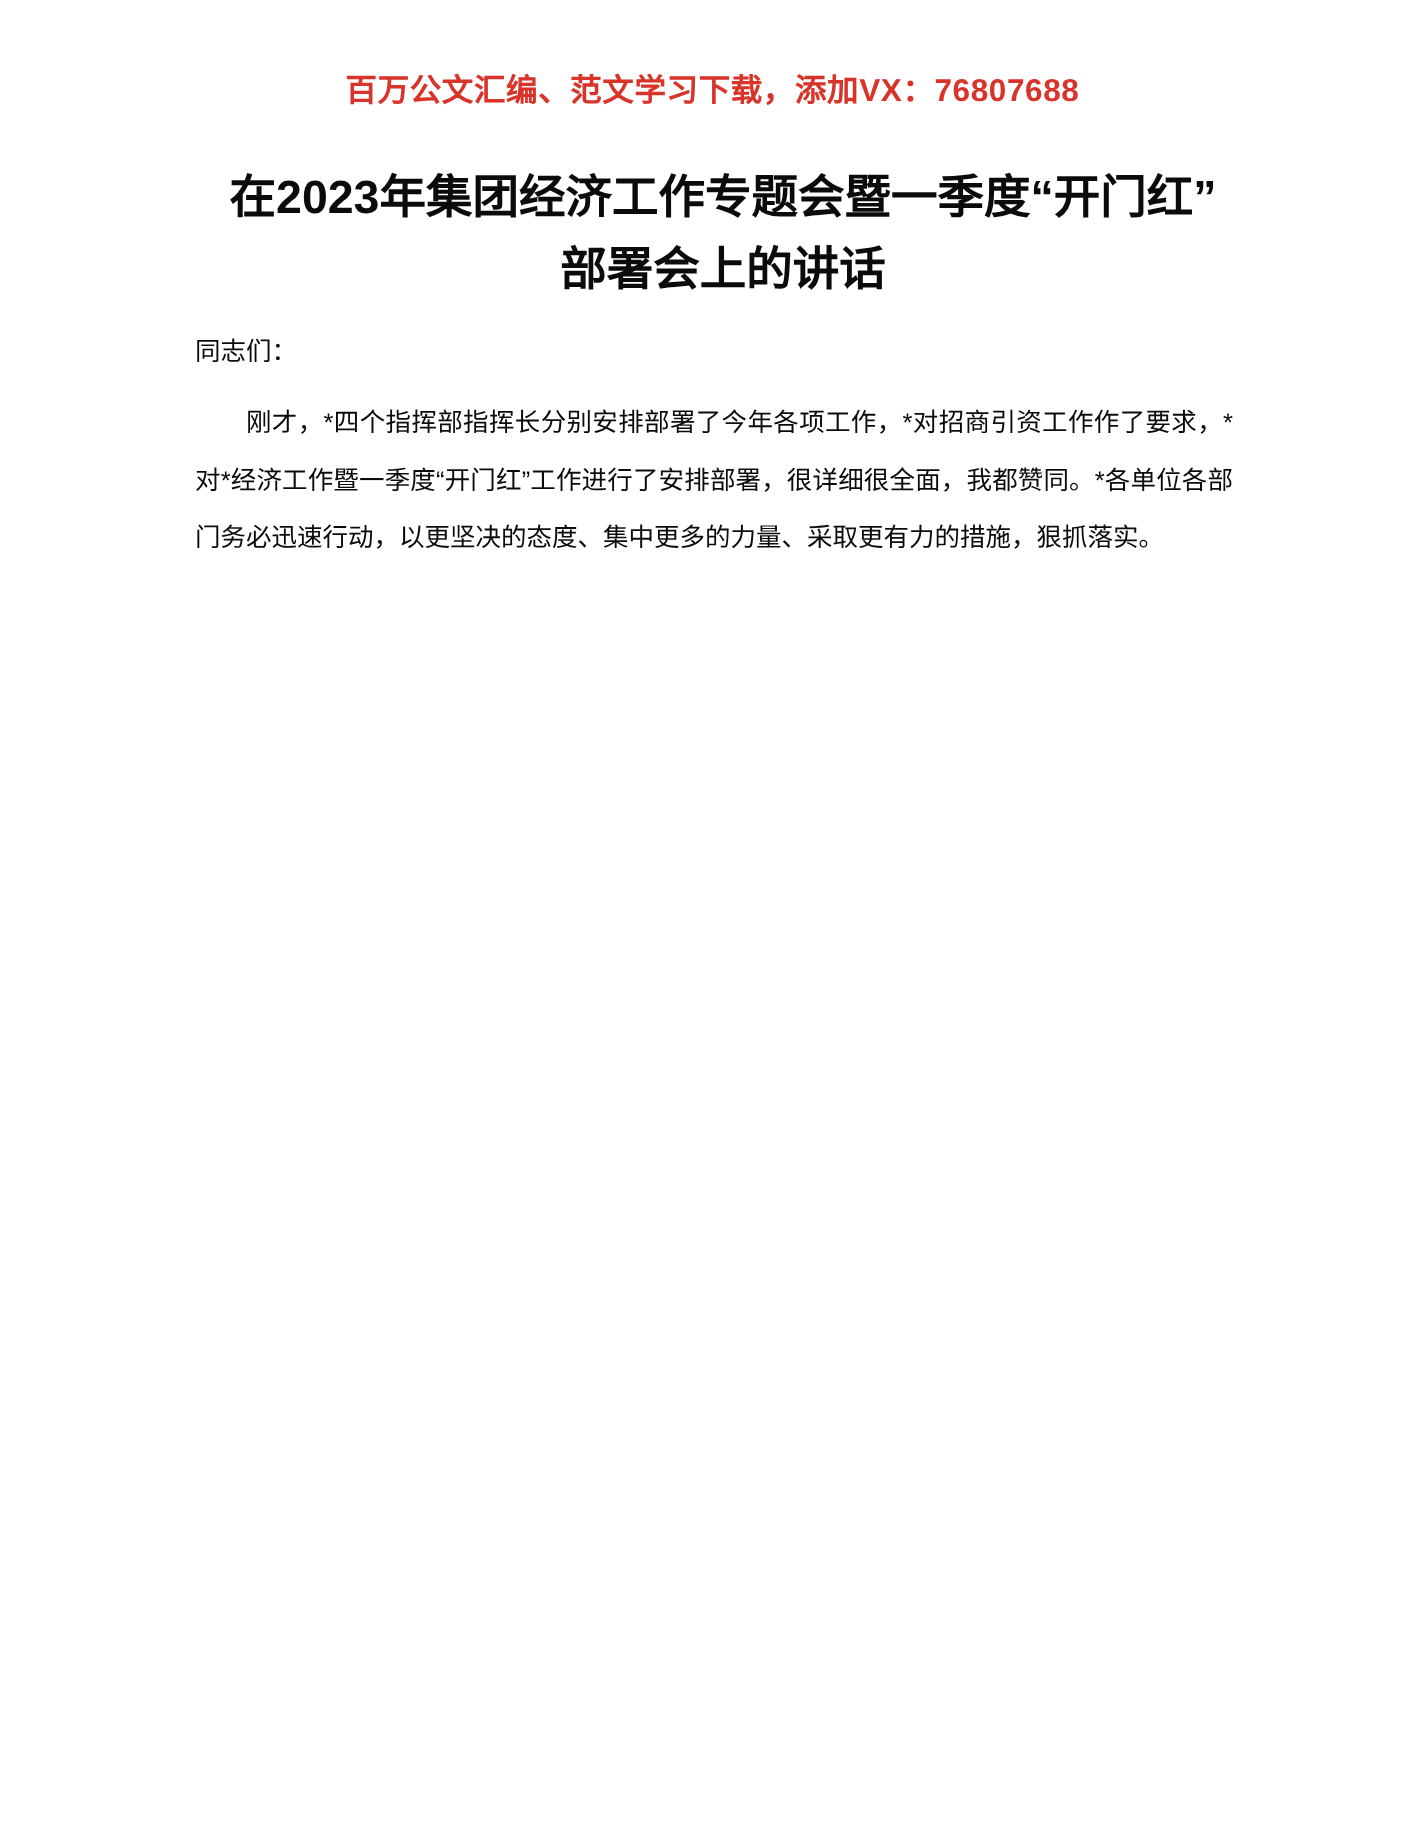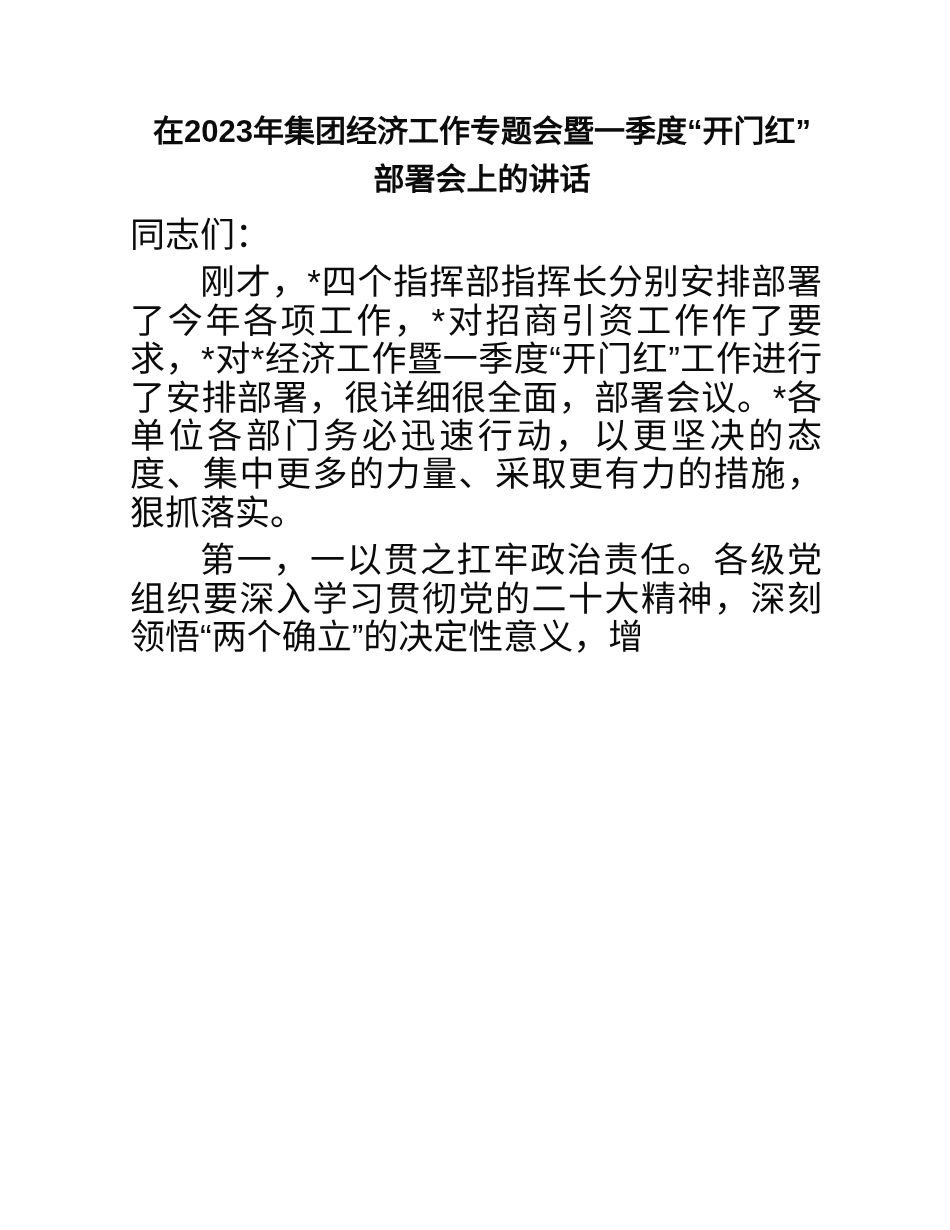--- a/index.html
+++ b/index.html
@@ -58,21 +58,21 @@
     font-family: "Liberation Sans", "DejaVu Sans", sans-serif;
   }
 
   .para-list {
     margin: 0;
     padding: 0;
     list-style: none;
   }
 
   .para {
-    font-size: 35px;
+    font-size: 17px;
     line-height: 38.4px;
     text-align: justify;
     text-justify: inter-ideograph;
     text-align-last: left;
     margin: 0;
     padding: 0;
     color: #0b0b0b;
     word-break: break-all;
     letter-spacing: 0px;
   }
@@ -89,29 +89,29 @@
 
   .para.last {
     margin-bottom: 0;
   }
 </style>
 </head>
 <body>
 
 <div class="page">
 
+  <div class="promo-header">百万公文汇编、范文学习下载，添加VX：76807688</div>
 
   <div class="doc-body">
 
     <h1 class="doc-title">在2023年集团经济工作专题会暨一季度“开门红”部署会上的讲话</h1>
 
     <div class="para-list">
       <p class="para salutation">同志们：</p>
 
 
-      <p class="para indent">刚才，*四个指挥部指挥长分别安排部署了今年各项工作，*对招商引资工作作了要求，*对*经济工作暨一季度“开门红”工作进行了安排部署，很详细很全面，部署会议。*各单位各部门务必迅速行动，以更坚决的态度、集中更多的力量、采取更有力的措施，狠抓落实。</p>
+      <p class="para indent">刚才，*四个指挥部指挥长分别安排部署了今年各项工作，*对招商引资工作作了要求，*对*经济工作暨一季度“开门红”工作进行了安排部署，很详细很全面，我都赞同。*各单位各部门务必迅速行动，以更坚决的态度、集中更多的力量、采取更有力的措施，狠抓落实。</p>
 
 
-      <p class="para indent last">第一，一以贯之扛牢政治责任。各级党组织要深入学习贯彻党的二十大精神，深刻领悟“两个确立”的决定性意义，增</p>
     </div>
 
   </div>
 </div>
 
 </body></html>

